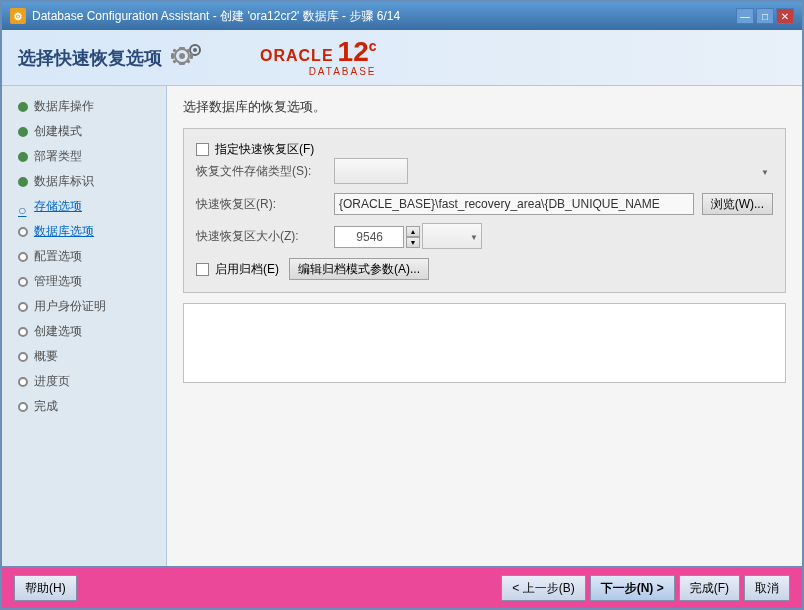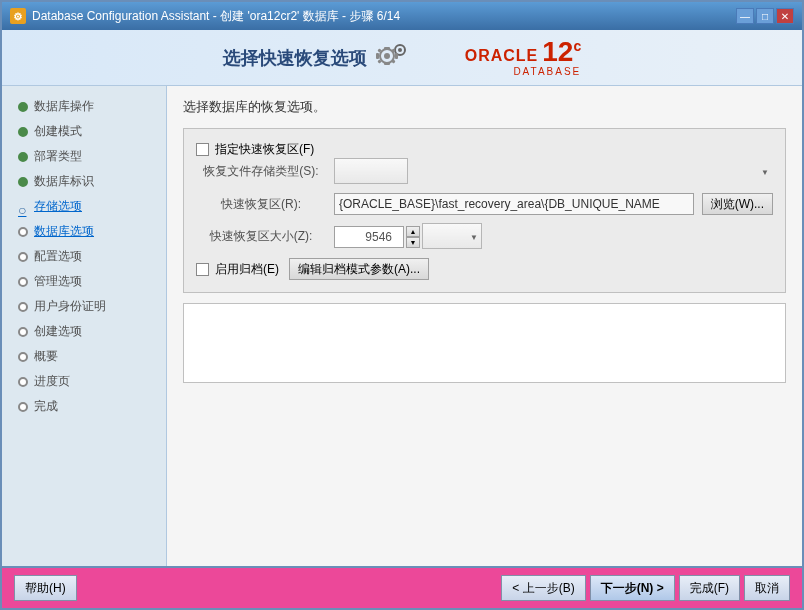--- a/index.html
+++ b/index.html
@@ -73,21 +73,21 @@
       justify-content: center;
       cursor: pointer;
     }
     .title-btn.close { background: #c04040; }
 
     .header-area {
       background: linear-gradient(to right, #d8e8f8, #e8f0f8);
       padding: 12px 16px;
       display: flex;
       align-items: center;
-      justify-content: center;
+      justify-content: flex-start;
       border-bottom: 1px solid #b0c8e0;
       flex-shrink: 0;
       height: 56px;
     }
 
     .header-title {
       font-size: 18px;
       font-weight: bold;
       color: #2a4a7a;
     }
@@ -197,21 +197,21 @@
 
     .form-row {
       display: flex;
       align-items: center;
       margin-bottom: 8px;
       gap: 8px;
     }
 
     .form-label {
       width: 130px;
-      text-align: center;
+      text-align: left;
       color: #505050;
       font-size: 12px;
       flex-shrink: 0;
     }
 
     .form-control {
       flex: 1;
       height: 22px;
       border: 1px solid #a0a0a0;
       background: white;
@@ -268,21 +268,21 @@
       display: flex;
       align-items: center;
       gap: 2px;
     }
 
     .spinbox-input {
       width: 70px;
       height: 22px;
       border: 1px solid #a0a0a0;
       background: white;
-      padding: 2px 11px;
+      padding: 2px 20px;
       font-size: 12px;
       text-align: right;
     }
 
     .spinbox-btns {
       display: flex;
       flex-direction: column;
       gap: 0;
     }
 

